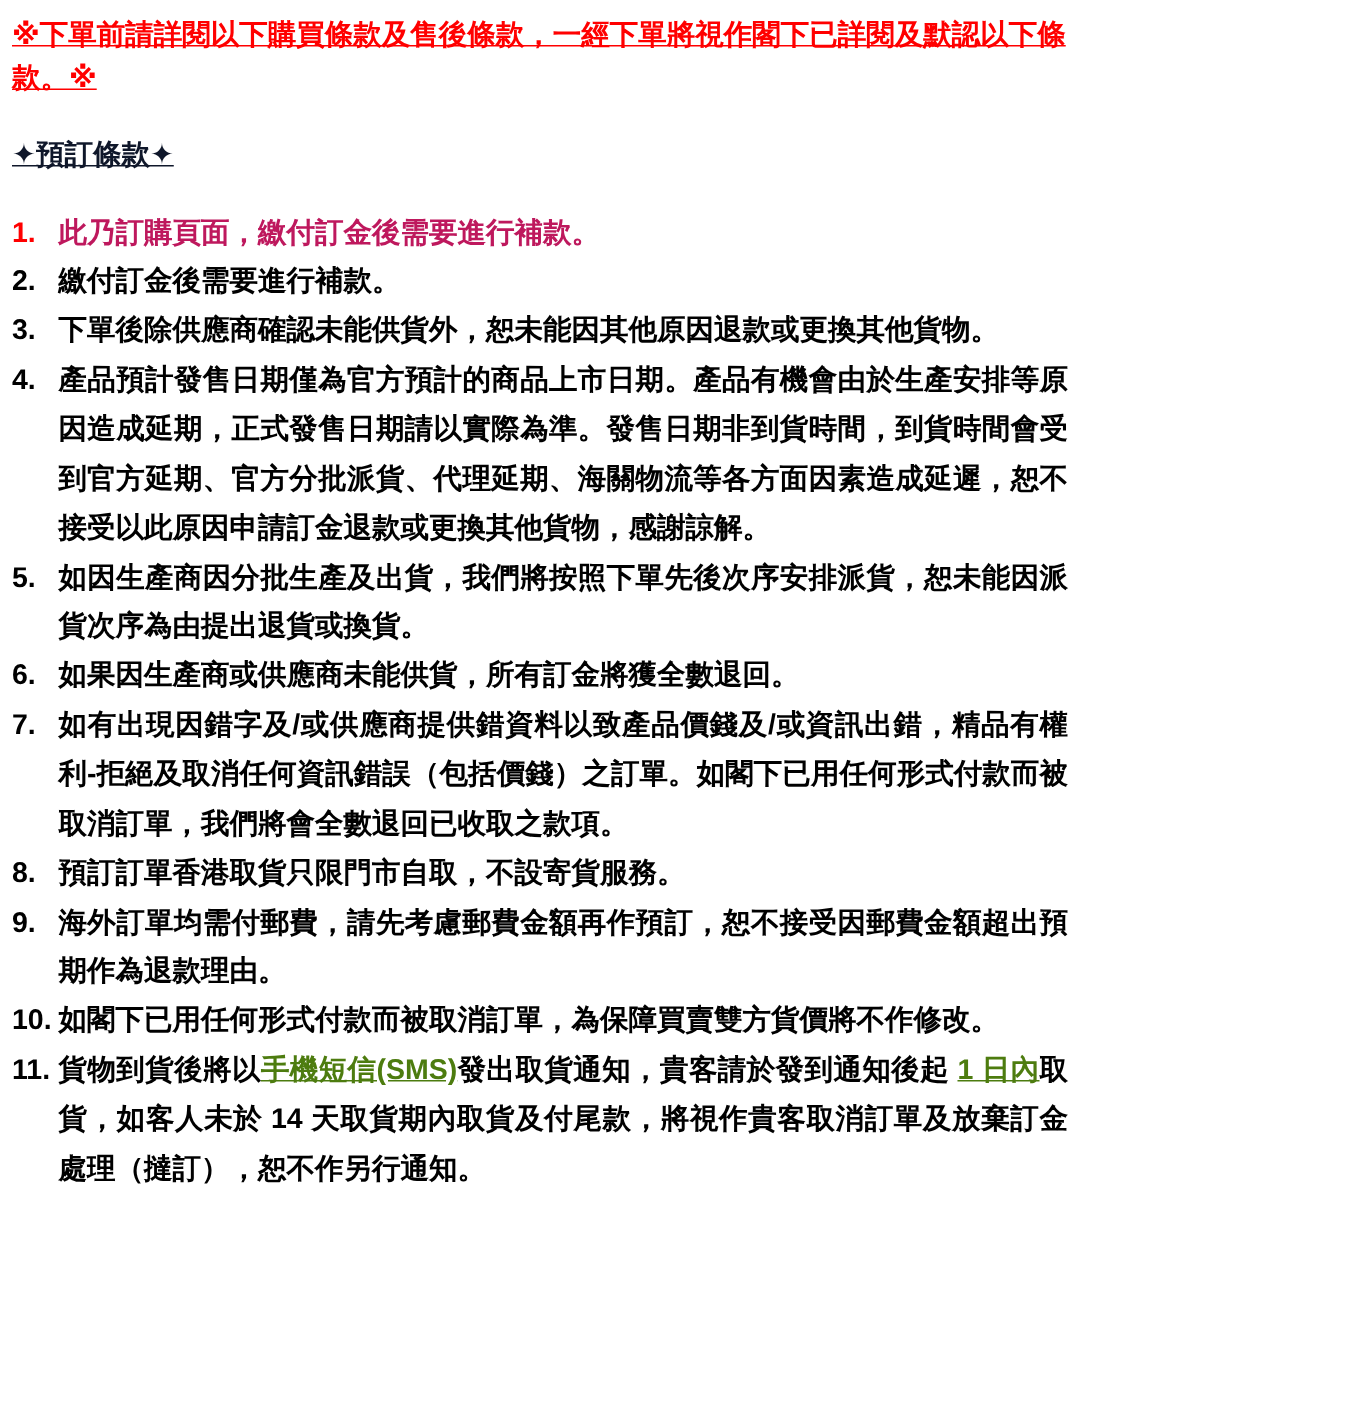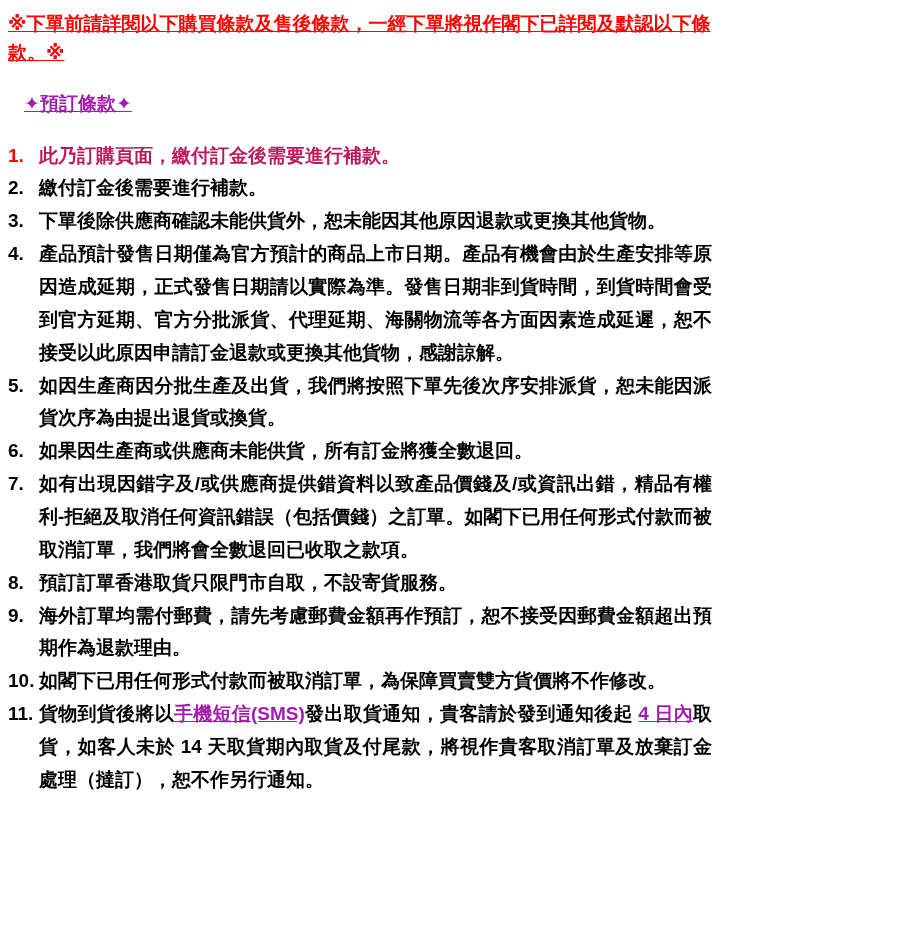--- a/index.html
+++ b/index.html
@@ -19,27 +19,26 @@
     background: #ffffff;
   }
   .title {
     color: #ff0000;
     text-decoration: underline;
     font-size: 19px;
     line-height: 1.5;
     margin-bottom: 24px;
   }
   .section-heading {
-    color: #a21caf;
+    color: #0f172a;
     text-decoration: underline;
     font-size: 19px;
     line-height: 1.4;
     margin-bottom: 22px;
     display: inline-block;
-    margin-left: 16px;
   }
   .terms-list {
     margin: 0;
     padding: 0;
   }
   .term-item {
     display: flex;
     font-size: 19px;
     line-height: 1.73;
     margin: 0;
@@ -48,21 +47,21 @@
     flex: 0 0 31px;
     color: #000000;
   }
   .term-number.red { color: #ff0000; }
   .term-content {
     flex: 1;
     text-align: justify;
   }
   .run-normal { color: #000000; }
   .run-red { color: #be185d; }
-  .run-red-underline { color: #a21caf; text-decoration: underline; }
+  .run-red-underline { color: #4d7c0f; text-decoration: underline; }
   .run-link { color: #0000ee; text-decoration: underline; cursor: pointer; }
 </style>
 </head>
 <body>
 
 <div class="page">
   <div class="title">※下單前請詳閱以下購買條款及售後條款，一經下單將視作閣下已詳閱及默認以下條款。※</div>
 
   <div>
     <span class="section-heading">✦預訂條款✦</span>
@@ -104,16 +103,16 @@
       <div class="term-item">
         <span class="term-number">9.</span>
         <span class="term-content"><span class="run-normal">海外訂單均需付郵費，請先考慮郵費金額再作預訂，恕不接受因郵費金額超出預期作為退款理由。</span></span>
       </div>
       <div class="term-item">
         <span class="term-number">10.</span>
         <span class="term-content"><span class="run-normal">如閣下已用任何形式付款而被取消訂單，為保障買賣雙方貨價將不作修改。</span></span>
       </div>
       <div class="term-item">
         <span class="term-number">11.</span>
-        <span class="term-content"><span class="run-normal">貨物到貨後將以</span><span class="run-red-underline">手機短信(SMS)</span><span class="run-normal">發出取貨通知，貴客請於發到通知後起 </span><span class="run-red-underline">4 日內</span><span class="run-normal">取貨，如客人未於 14 天取貨期內取貨及付尾款，將視作貴客取消訂單及放棄訂金處理（撻訂），恕不作另行通知。</span></span>
+        <span class="term-content"><span class="run-normal">貨物到貨後將以</span><span class="run-red-underline">手機短信(SMS)</span><span class="run-normal">發出取貨通知，貴客請於發到通知後起 </span><span class="run-red-underline">1 日內</span><span class="run-normal">取貨，如客人未於 14 天取貨期內取貨及付尾款，將視作貴客取消訂單及放棄訂金處理（撻訂），恕不作另行通知。</span></span>
       </div>
     </div>
 </div>
 
 </body></html>

